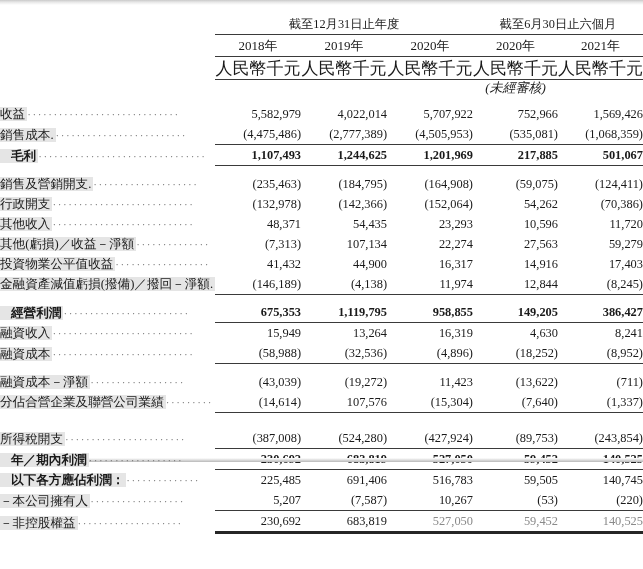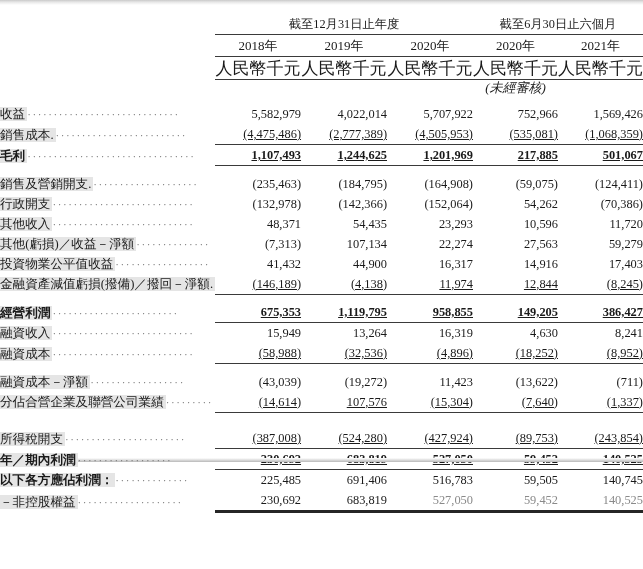--- a/index.html
+++ b/index.html
@@ -54,42 +54,42 @@
     position: relative;
     overflow: hidden;
   }
   .lbl .txt { background: #e5e5e5; padding-right: 2px; position: relative; z-index: 2; }
   .lbl .dots {
     position: relative; z-index: 1;
     letter-spacing: 1.6px;
     color: #777;
     font-size: 11px;
   }
-  .lbl.bold .txt { font-weight: bold; }
+  .lbl.bold .txt { font-weight: bold; padding-left: 11px; }
 
   
   .num {
     text-align: right;
     padding-right: 7px;
     padding-left: 6px;
     white-space: nowrap;
     font-size: 12.4px;
     line-height: 20px;
     height: 20px;
     font-family: "Liberation Serif", "DejaVu Serif", serif;
   }
   .num.b { font-weight: bold; }
 
   
   col.c1 { width: 88px; }
   col.c2 { width: 88px; }
   col.c3 { width: 88px; }
   col.c4 { width: 84px; }
   col.c5 { width: 84px; }
-  tr.ruled-below > td.num { border-bottom: 1.1px solid #3a3a3a; text-decoration: underline; }
+  tr.ruled-below > td.num { border-bottom: 1.1px solid #3a3a3a; }
   tr.dbl-below   > td.num { border-bottom: 3.6px solid #262626; }
 
   tr.gap td { height: 8px; line-height: 8px; font-size: 0; }
 
   
   .hdr-group {
     text-align: center;
     font-size: 12.3px;
     line-height: 17px;
     height: 19px;
@@ -366,20 +366,28 @@
 
       <tr>
         <td class="lbl bold"><span class="txt">以下各方應佔利潤：</span><span class="dots">··············</span></td>
         <td class="num">225,485</td>
         <td class="num">691,406</td>
         <td class="num">516,783</td>
         <td class="num">59,505</td>
         <td class="num">140,745</td>
       </tr>
 
+      <tr class="ruled-below">
+        <td class="lbl"><span class="txt">－本公司擁有人</span><span class="dots">··················</span></td>
+        <td class="num">5,207</td>
+        <td class="num">(7,587)</td>
+        <td class="num">10,267</td>
+        <td class="num">(53)</td>
+        <td class="num">(220)</td>
+      </tr>
 
       <tr class="dbl-below">
         <td class="lbl"><span class="txt">－非控股權益</span><span class="dots">····················</span></td>
         <td class="num">230,692</td>
         <td class="num">683,819</td>
         <td class="num faded">527,050</td>
         <td class="num faded">59,452</td>
         <td class="num faded">140,525</td>
       </tr>
     </tbody>

